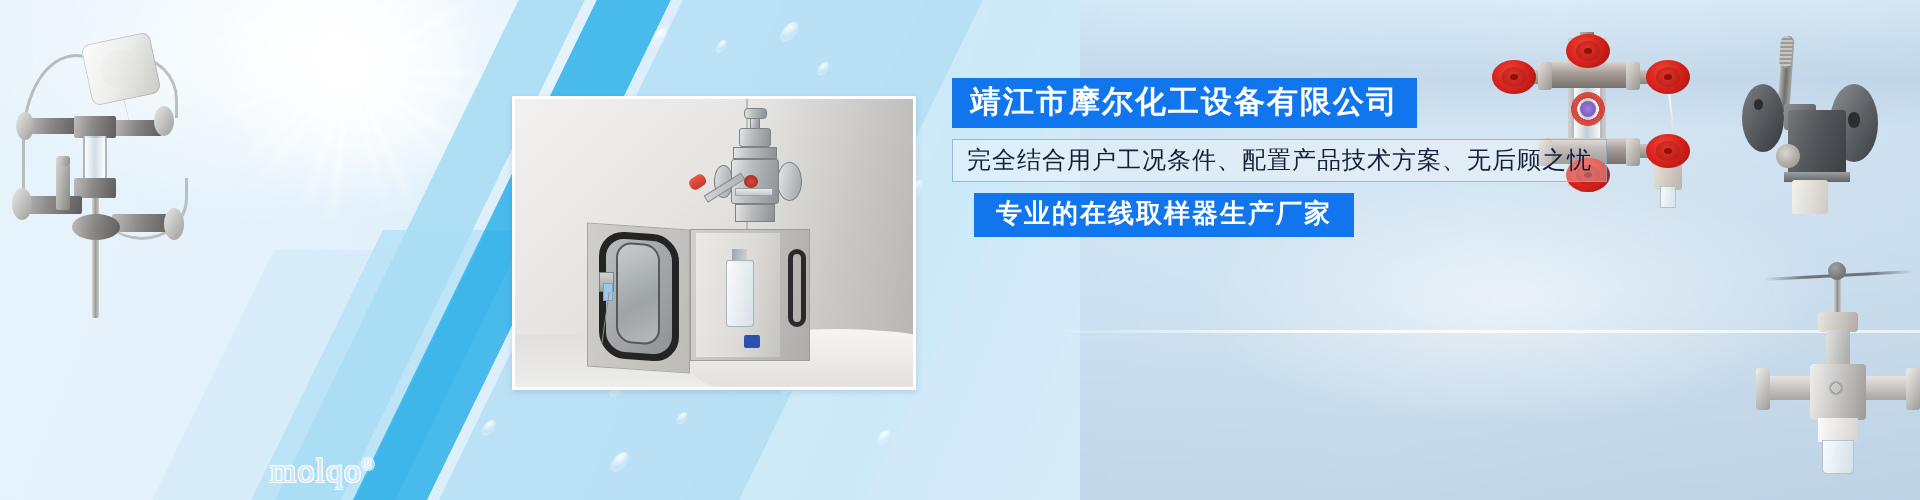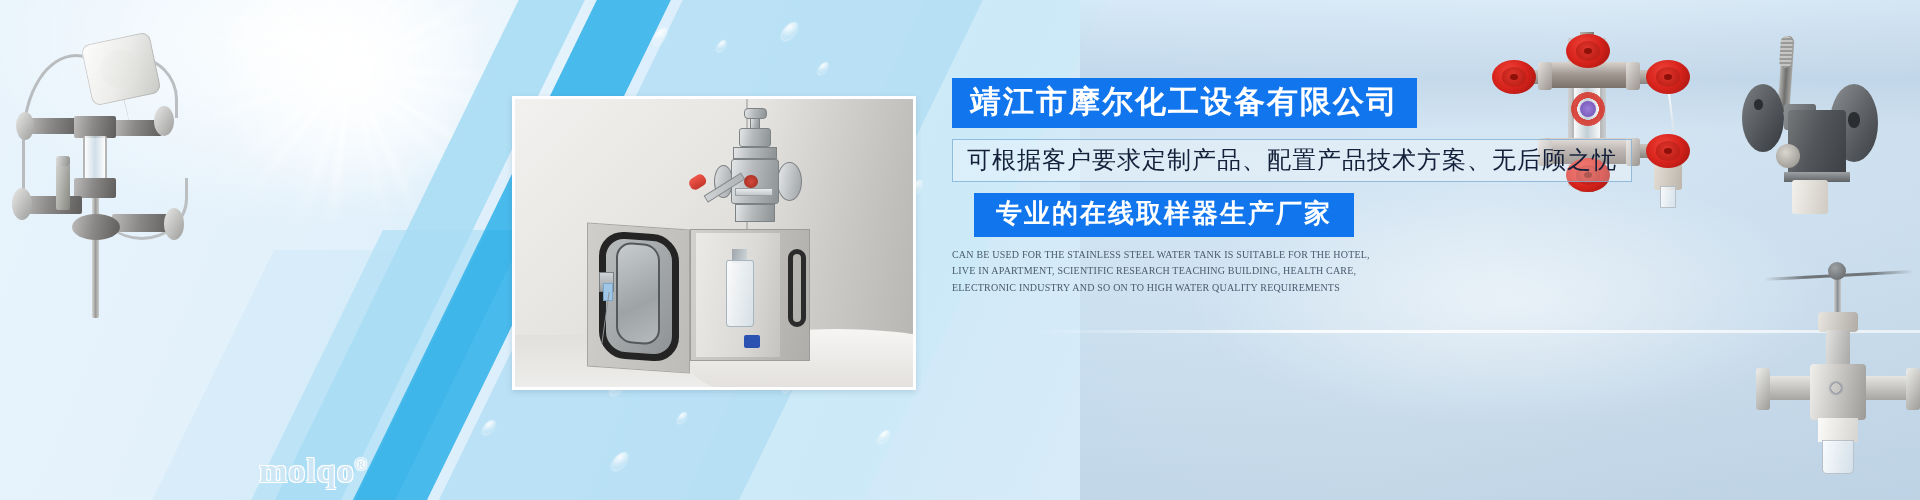--- a/index.html
+++ b/index.html
@@ -383,23 +383,23 @@
     white-space:nowrap; line-height:1.15;
   }
   .en-text {
     font-family:"Liberation Serif", serif;
     font-size:10px; line-height:1.65; color:#4a5a6e;
     width:420px; letter-spacing:0.2px; text-transform:uppercase;
   }
 
   
   .watermark {
-    position:absolute; left:259px; top:452px;
+    position:absolute; left:270px; top:452px;
     font-family:"Liberation Serif", serif;
-    font-size:34px; font-weight:700; letter-spacing:1px;
+    font-size:34px; font-weight:400; letter-spacing:1px;
     color:#cfe7f5;
     text-shadow:1px 1px 0 #ffffff, -1px -1px 0 #ffffff, 1px -1px 0 #ffffff, -1px 1px 0 #ffffff;
   }
   .watermark sup { font-size:16px; vertical-align:super; }
 </style>
 </head>
 <body>
 
 <div class="banner">
 
@@ -557,27 +557,26 @@
     <div class="sv sv-vial"></div>
   </div>
 
   <div class="text-block">
 
     <div class="bar-primary">
       <span>靖江市摩尔化工设备有限公司</span>
     </div>
 
     <div class="bar-outline">
-      <span>可根据客户要求定制产品、配置产品技术方案、无后顾之忧</span>
+      <span>完全结合用户工况条件、配置产品技术方案、无后顾之忧</span>
     </div>
 
     <div class="bar-secondary">
       <span>专业的在线取样器生产厂家</span>
     </div>
 
-    <div class="en-text">CAN BE USED FOR THE STAINLESS STEEL WATER TANK IS SUITABLE FOR THE HOTEL, LIVE IN APARTMENT, SCIENTIFIC RESEARCH TEACHING BUILDING, HEALTH CARE, ELECTRONIC INDUSTRY AND SO ON TO HIGH WATER QUALITY REQUIREMENTS</div>
   </div>
 
   <div class="watermark">
     <span>molqo</span><sup>®</sup>
   </div>
 
 </div>
 
 </body></html>

